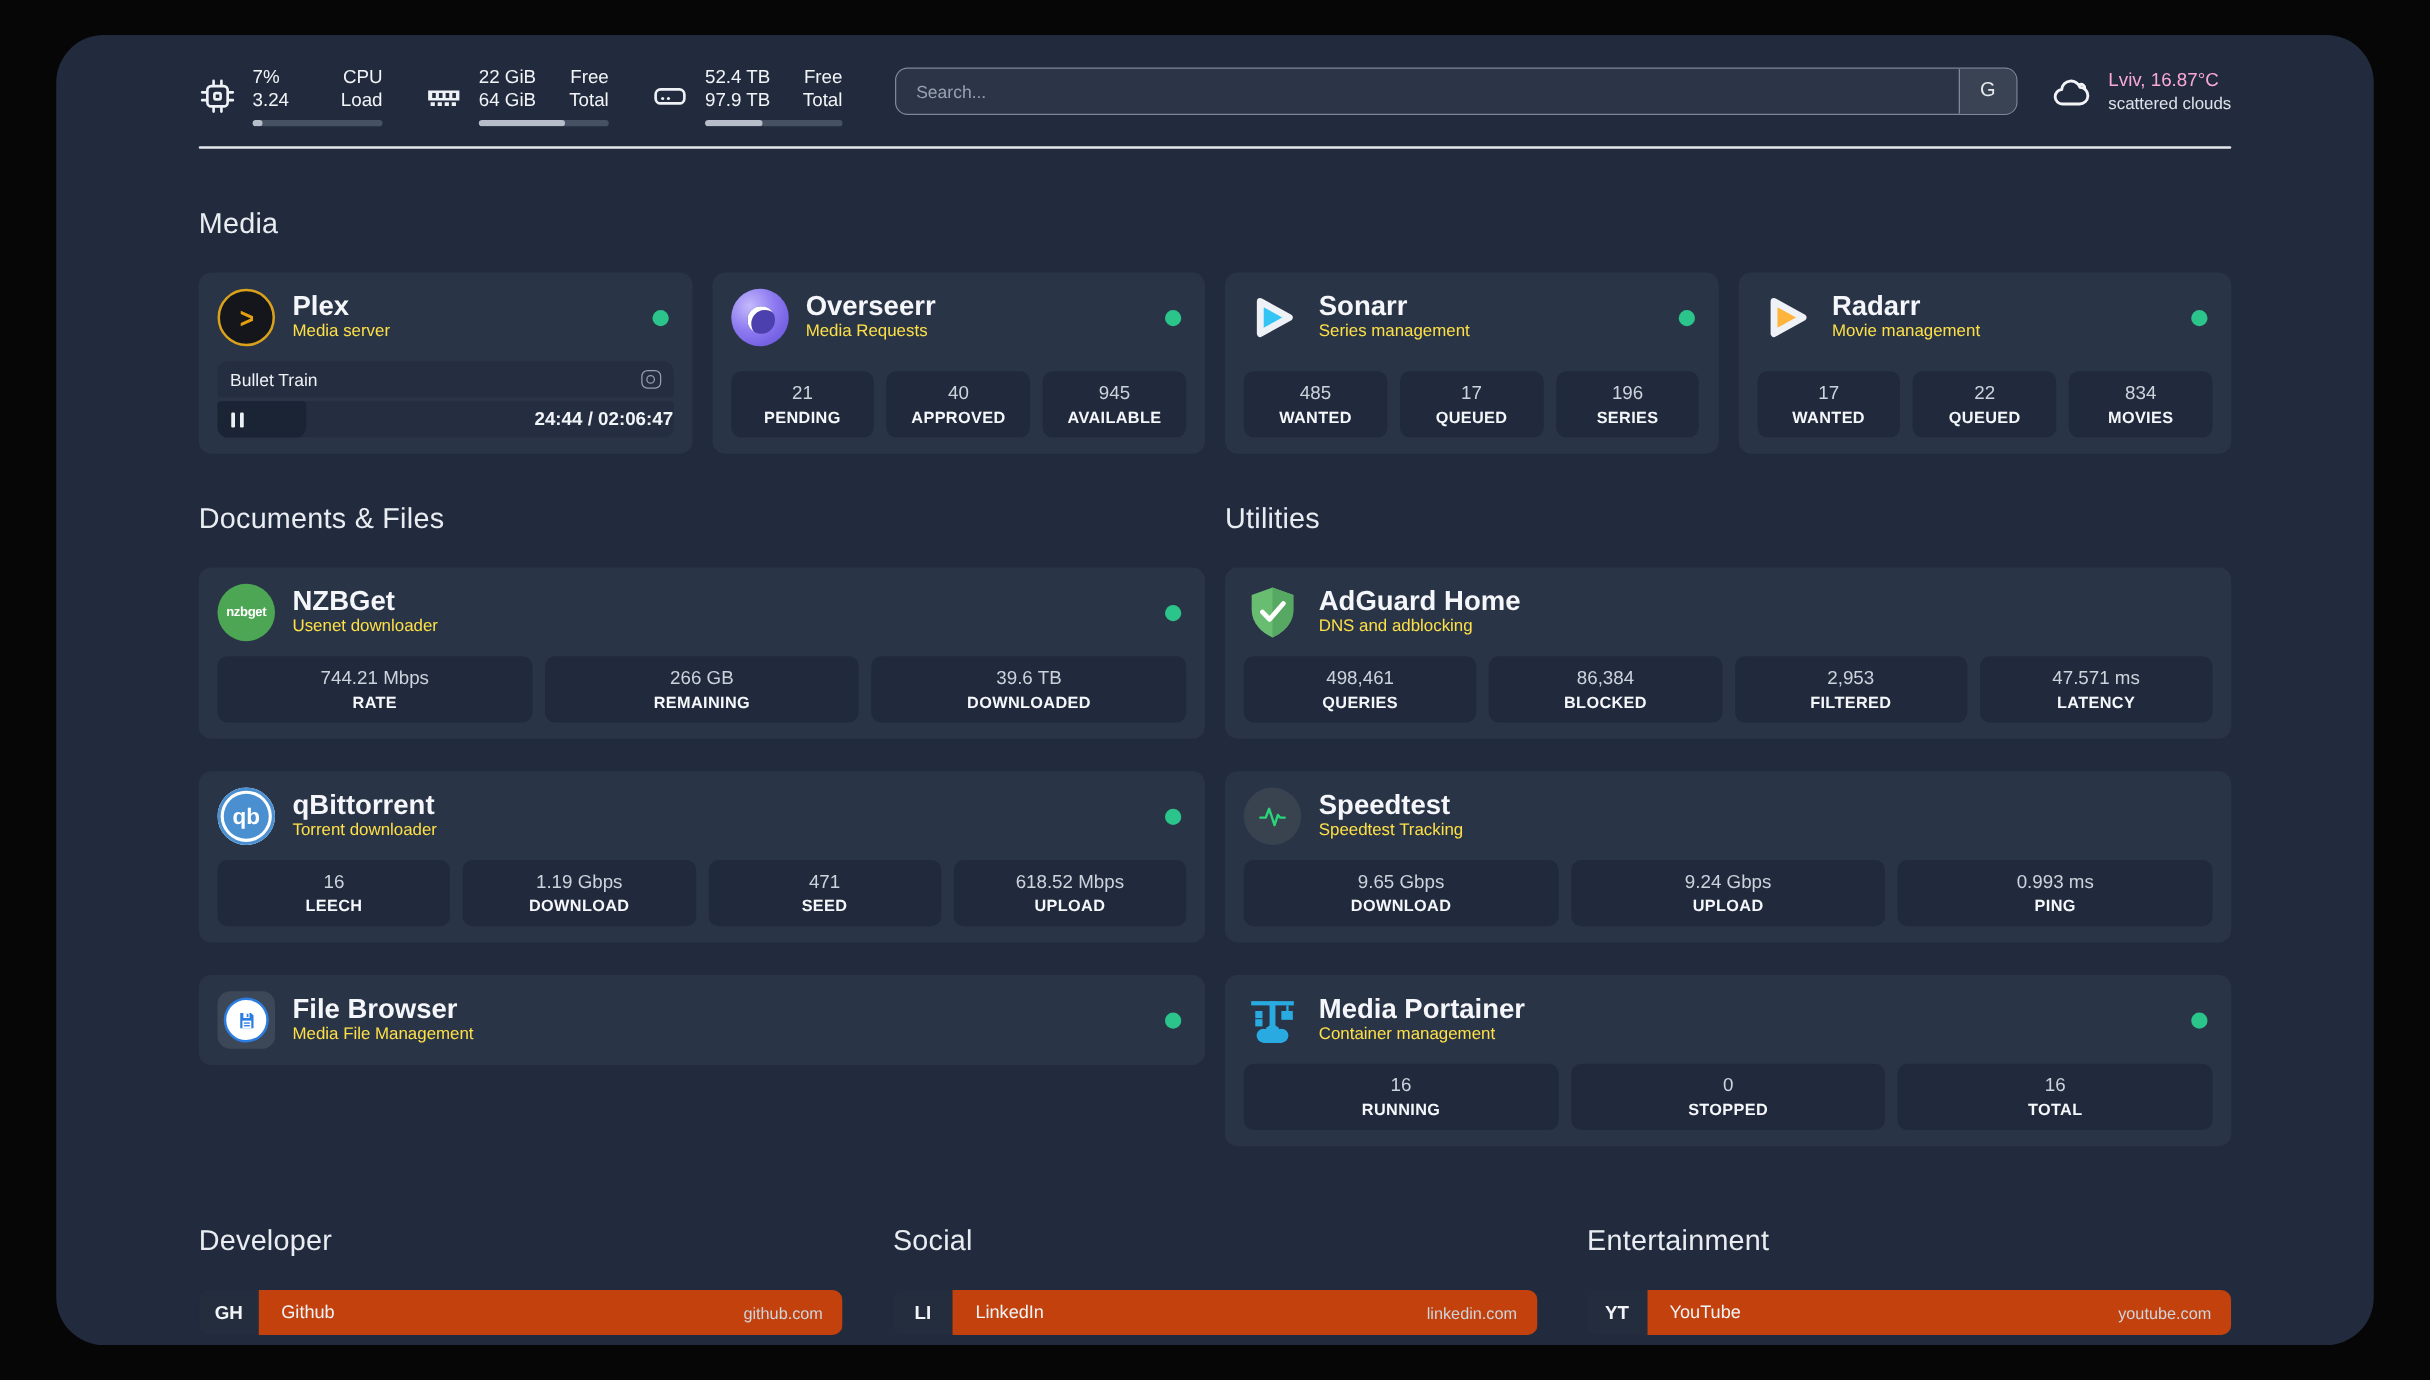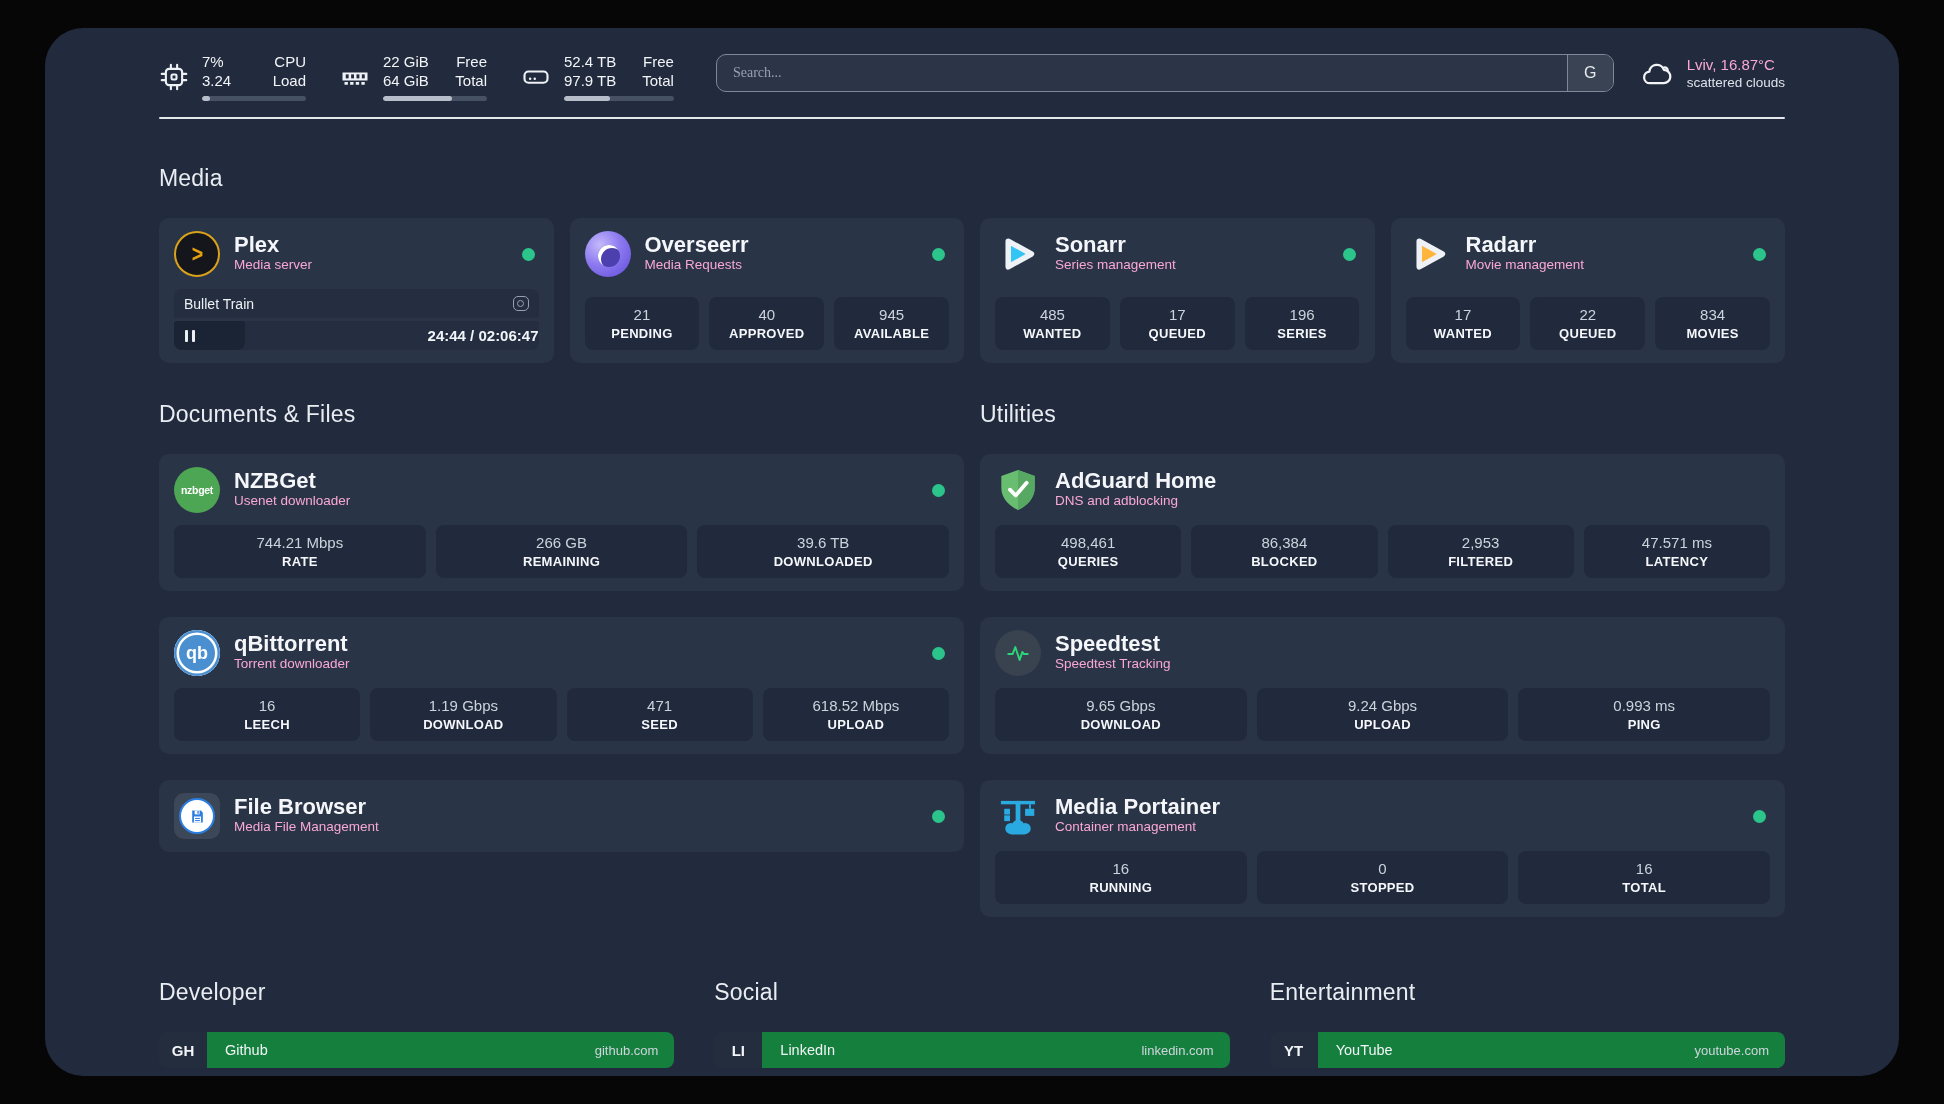--- a/index.html
+++ b/index.html
@@ -15,21 +15,21 @@
   .sys-body{ display:flex; flex-direction:column; min-width:104px; }
   .sys-line{ display:flex; justify-content:space-between; gap:26px; color:#f2f4f7; font-size:15px; line-height:19px; }
   .sys-track{ margin-top:6px; height:5px; border-radius:3px; background:#465163; overflow:hidden; }
   .sys-fill{ height:100%; border-radius:3px; background:#b7bec9; }
   .searchbar{
     flex:1; display:flex; align-items:stretch; height:38px; margin:0 26px 8px 8px;
     border:1px solid #7e8898; border-radius:10px; background:#2b3547; overflow:hidden;
   }
   .searchbar input{
     flex:1; background:transparent; border:none; outline:none; color:#e3e7ec;
-    font-size:14px; padding:0 16px; font-family:Liberation Serif, serif;
+    font-size:14px; padding:0 16px; font-family:Liberation Sans, sans-serif;
   }
   .searchbar input::placeholder{ color:#99a2b0; }
   .g-btn{ width:46px; display:flex; align-items:center; justify-content:center;
     background:#3a4354; border-left:1px solid #7e8898; color:#e8ebf0; font-size:16px; cursor:pointer; }
   .weather{ display:flex; align-items:center; gap:13px; margin-bottom:6px; }
   .weather .wicon{ color:#f2f4f7; display:flex; }
   .weather-l1{ color:#f9a8d4; font-size:15px; line-height:19px; }
   .weather-l2{ color:#dde2e9; font-size:13.5px; line-height:18px; }
   .divider{ height:2px; background:#e4e8ec; border-radius:1px; margin-top:16px; }
   
@@ -37,21 +37,21 @@
   .sec-media{ margin-top:46px; }
   h2.sec{ margin-bottom:26px; }
   .cards-4{ display:grid; grid-template-columns:repeat(4,1fr); gap:16px; }
   .two-col{ display:grid; grid-template-columns:1fr 1fr; gap:16px; margin-top:38px; }
   .col-stack{ display:flex; flex-direction:column; gap:26px; }
   
   .card{ background:#2a3447; border-radius:10px; padding:13px 15px; display:flex; flex-direction:column; cursor:pointer; }
   .card-head{ display:flex; align-items:center; gap:14px; }
   .titles{ display:flex; flex-direction:column; }
   .app-name{ color:#f4f6f9; font-size:22px; font-weight:600; line-height:21px; }
-  .app-sub{ color:#f9a8d4; font-size:13.5px; line-height:18px; margin-top:1px; }
+  .app-sub{ color:#fde047; font-size:13.5px; line-height:18px; margin-top:1px; }
   .dot{ width:13px; height:13px; border-radius:50%; background:#2bc48a; margin-left:auto; margin-right:4px; }
   .tiles{ display:flex; gap:10px; margin-top:auto; padding-top:12px; }
   .tile{ flex:1; background:#212a3c; border-radius:8px; padding:8px 6px 9px; text-align:center; }
   .tile-value{ color:#ccd3dc; font-size:15px; line-height:19px; }
   .tile-label{ color:#f5f7fa; font-size:13px; font-weight:700; letter-spacing:.3px; margin-top:2px; }
   
   .app-icon{ width:46px; height:46px; border-radius:50%; flex:0 0 46px;
     display:flex; align-items:center; justify-content:center; position:relative; }
   .plex{ background:#14161b; border:2.5px solid #daa21a; color:#e5a00d;
     font-size:23px; font-weight:800; }
@@ -79,21 +79,21 @@
   .player-fill{ position:absolute; left:0; top:0; bottom:0; background:#1b2435; border-radius:3px 3px 8px 8px; }
   .pause-icon{ position:relative; z-index:1; margin-left:11px; display:flex; gap:3.5px; cursor:pointer; }
   .pause-icon i{ display:block; width:3.2px; height:12px; background:#ecf0f4; border-radius:1px; }
   .player-time{ margin-left:auto; color:#f2f5f8; font-size:15px; font-weight:700; z-index:1; }
   
   .links-row{ display:grid; grid-template-columns:repeat(3,1fr); gap:40px; margin-top:62px; }
   .link-list{ display:flex; flex-direction:column; gap:14px; }
   .link-row{ display:flex; height:36px; border-radius:8px; overflow:hidden; cursor:pointer; }
   .link-abbr{ width:48px; background:#242d3e; color:#f2f4f7; font-size:15px; font-weight:700;
     display:flex; align-items:center; justify-content:center; flex:0 0 48px; }
-  .link-pill{ flex:1; background:#15803d; display:flex; align-items:center; padding:0 16px 0 18px; }
+  .link-pill{ flex:1; background:#c2410c; display:flex; align-items:center; padding:0 16px 0 18px; }
   .link-name{ color:#f1f4f7; font-size:14.5px; }
   .link-domain{ margin-left:auto; color:#cfd5dd; font-size:13px; }
 </style>
 </head>
 <body>
 
 <div class="panel">
 
   <div class="topbar">
 

